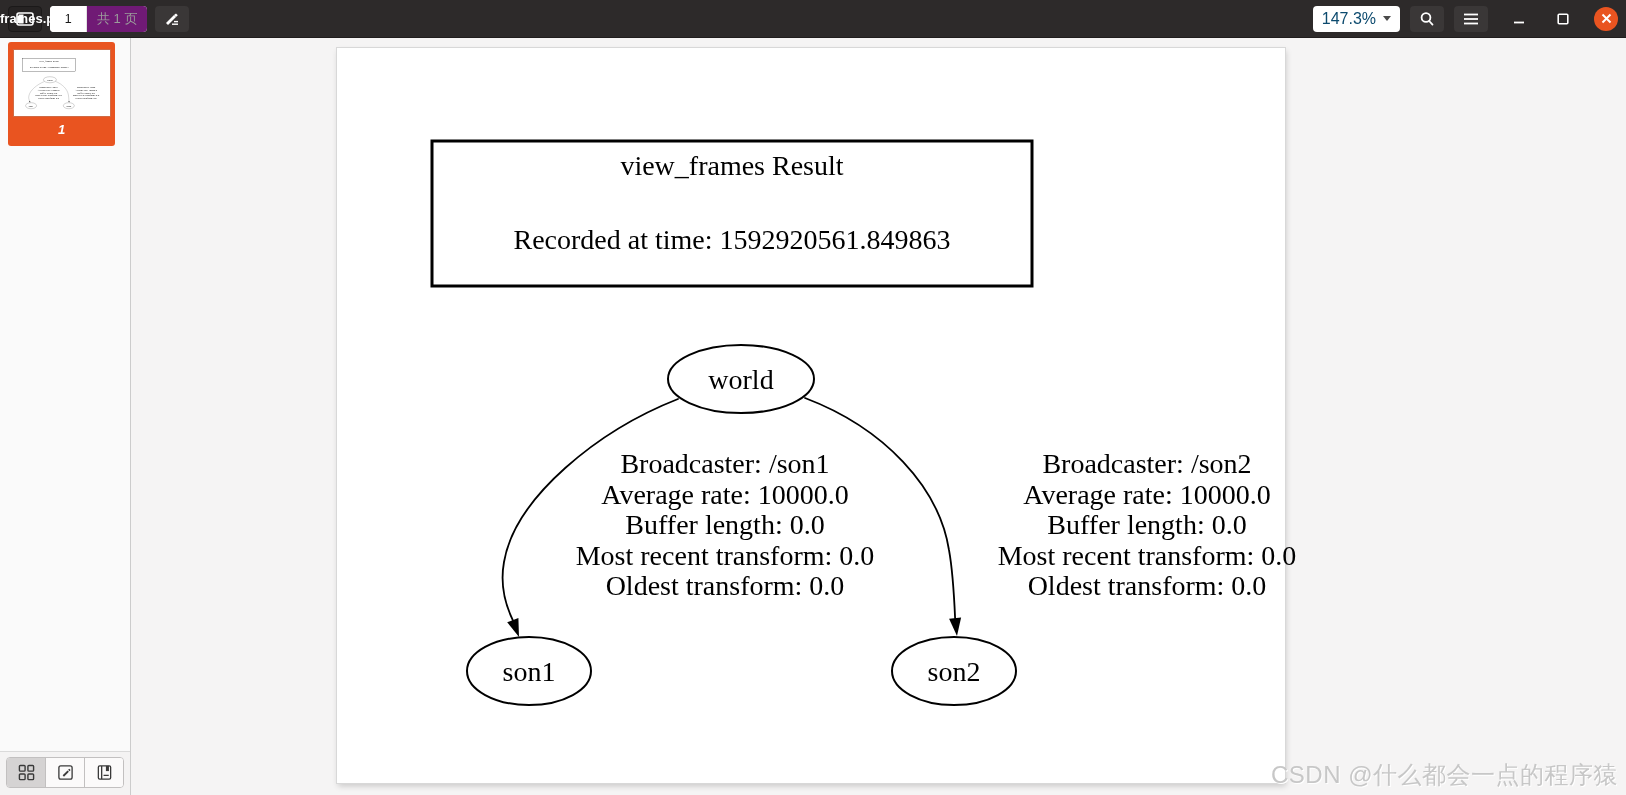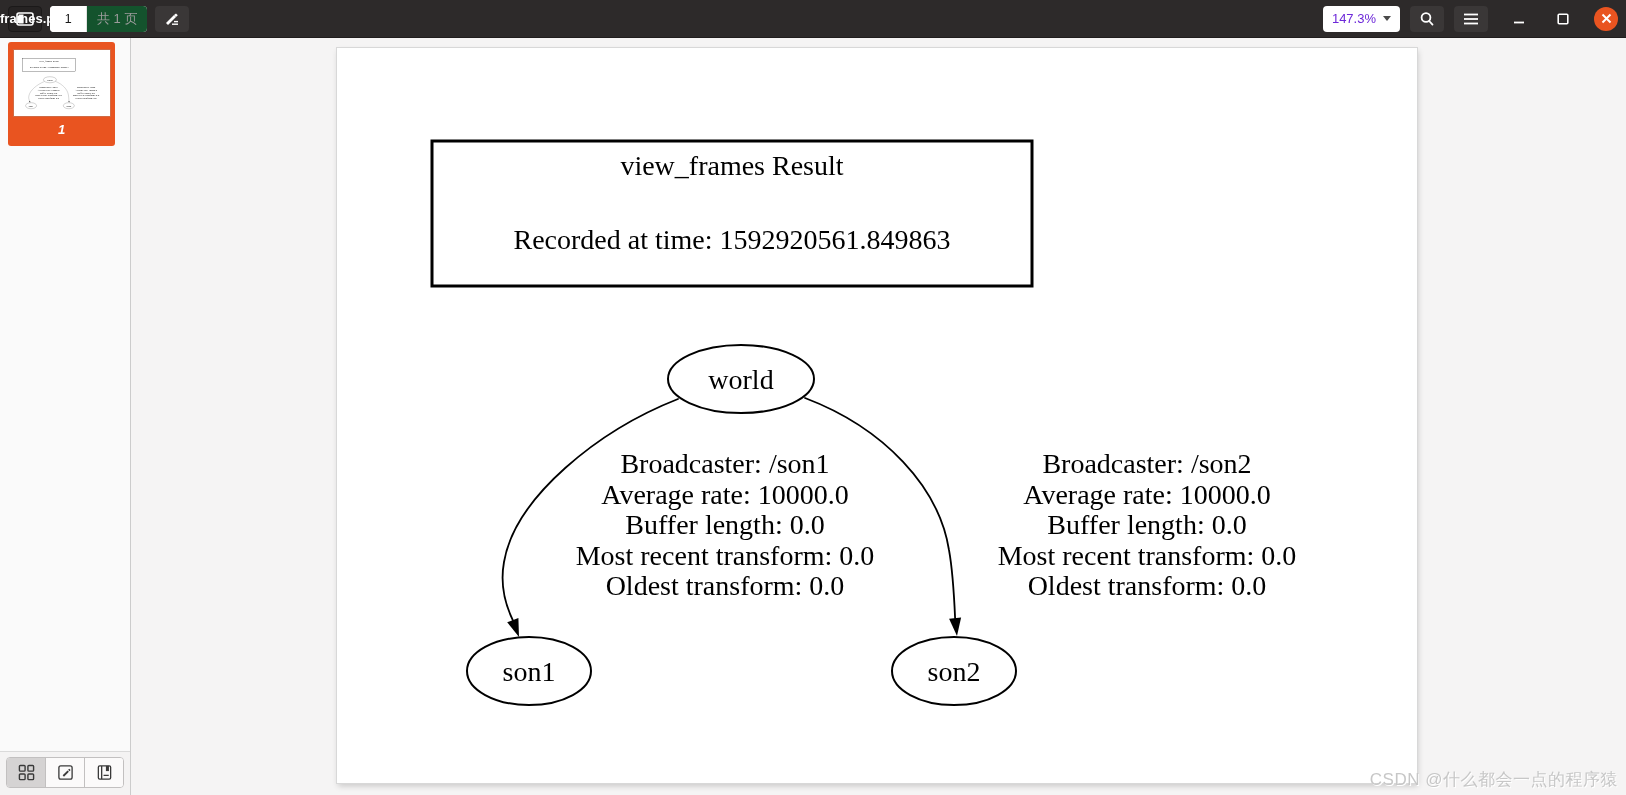--- a/index.html
+++ b/index.html
@@ -20,32 +20,32 @@
   .tb-btn.darker { background:#262323; border:1px solid #1b1919; }
   .page-pill {
     height:26px; border-radius:4px; background:#ffffff; display:flex; align-items:stretch; overflow:hidden;
   }
   .page-pill input {
     width:36px; border:none; outline:none; text-align:center; font-size:13px; color:#1a1a1a;
     font-family:inherit; background:#fff;
   }
   .page-total {
     display:flex; align-items:center; padding:0 10px; color:#9b9b9b; font-size:13px;
-    border-left:1px solid #e2e2e2; background:#14532d; white-space:nowrap;
+    border-left:1px solid #e2e2e2; background:#701a75; white-space:nowrap;
   }
   .win-title {
     position:absolute; left:0; right:0; text-align:left; color:#ffffff;
     font-size:13px; font-weight:bold; pointer-events:none;
   }
   .tb-right { margin-left:auto; display:flex; align-items:center; gap:10px; z-index:2; }
   .zoom-pill {
     height:26px; border-radius:4px; background:#ffffff; display:flex; align-items:center;
     padding:0 9px; gap:7px; cursor:pointer;
   }
-  .zoom-pill .zoom-val { font-size:13px; color:#6d28d9; }
+  .zoom-pill .zoom-val { font-size:16px; color:#0c4a6e; }
   .caret-down { width:0; height:0; border-left:4px solid transparent; border-right:4px solid transparent; border-top:5px solid #4a4a4a; }
   .win-ctl { width:26px; height:26px; display:flex; align-items:center; justify-content:center; cursor:pointer; margin-left:8px; }
   .close-btn { width:24px; height:24px; border-radius:50%; background:#E95420; }
 
   
   .app-body { flex:1; display:flex; min-height:0; }
 
   .sidebar {
     width:131px; background:#fafafa; border-right:1px solid #cccccc;
     display:flex; flex-direction:column; position:relative;
@@ -63,27 +63,27 @@
   }
   .seg-group {
     display:flex; height:31px; border:1px solid #c2c0c0; border-radius:4px; overflow:hidden; background:#fbfafa;
   }
   .seg-btn { flex:1; display:flex; align-items:center; justify-content:center; cursor:pointer; background:#fbfafa; }
   .seg-btn + .seg-btn { border-left:1px solid #c2c0c0; }
   .seg-btn.active { background:#d5d3d3; }
 
   .viewport { flex:1; position:relative; background:#f5f4f4; overflow:hidden; }
   .pdf-page {
-    position:absolute; left:206px; top:10px; width:1080px; height:735px; background:#ffffff;
+    position:absolute; left:206px; top:10px; width:948px; height:735px; background:#ffffff;
     box-shadow:0 0 0 1px #d8d8d8, 1px 3px 6px rgba(0,0,0,0.18);
   }
   .pdf-page svg { display:block; }
 
   .watermark {
-    position:absolute; right:8px; bottom:4px; font-size:17px; color:#c7c7c7;
+    position:absolute; right:8px; bottom:4px; font-size:24px; color:#c7c7c7;
     text-shadow:1px 1px 0 #ffffff; z-index:5; letter-spacing:0.5px;
   }
 
   
   .gv-text { font-family:"Liberation Serif","DejaVu Serif",serif; font-size:28px; fill:#000000; }
 </style>
 </head>
 <body>
 
 <div class="window">

